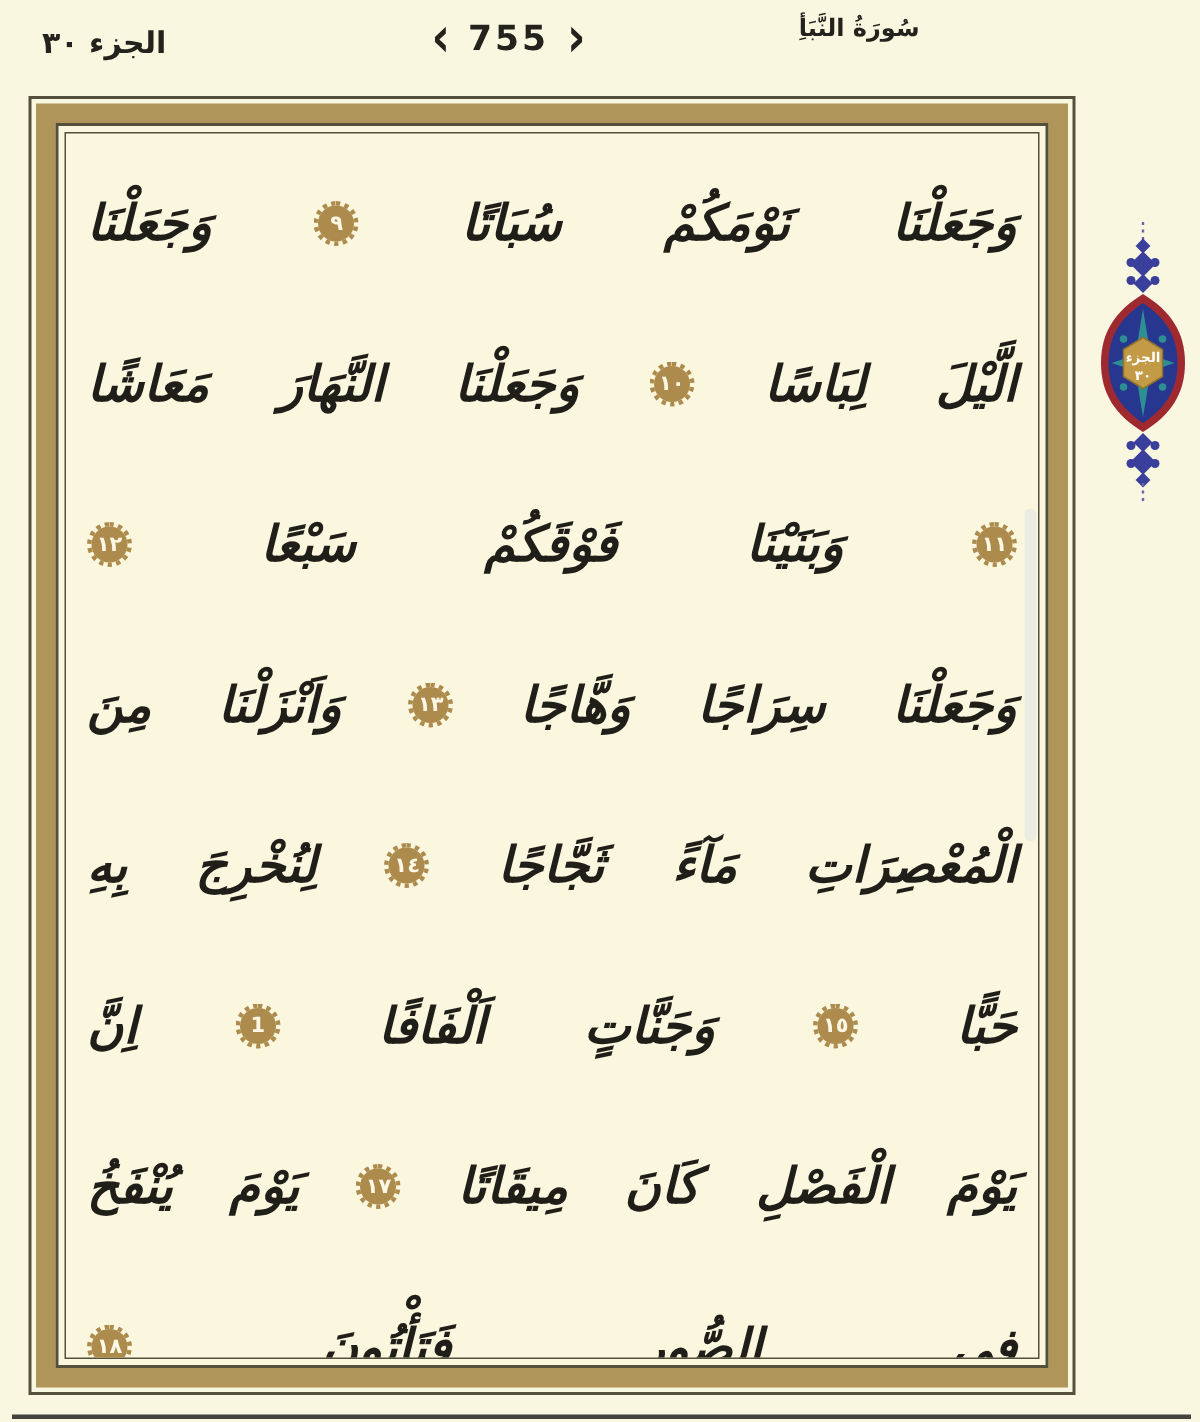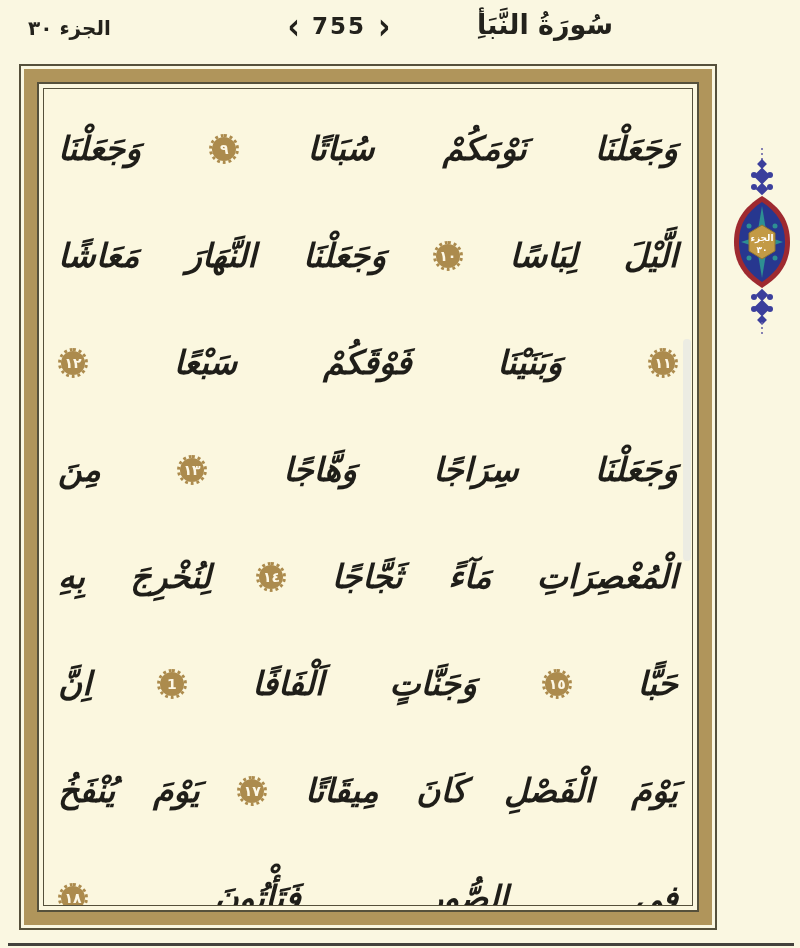--- a/index.html
+++ b/index.html
@@ -19,21 +19,21 @@
     font-size:20px; font-weight:bold; direction:rtl;
   }
   .page-number-wrap {
     position:absolute; left:48.5%; top:11px; transform:translateX(-50%);
     display:flex; align-items:center; gap:12px; font-weight:bold;
   }
   .bracket { font-size:30px; line-height:1; transform:scaleY(1.25); }
   .page-number { font-size:23px; letter-spacing:2px; }
   .surah-title {
     position:absolute; right:86px; top:9px;
-    font-size:27px; font-weight:bold; direction:rtl;
+    font-size:16px; font-weight:bold; direction:rtl;
   }
 
   
   .frame-outer {
     position:absolute; left:19px; top:64px; width:698px; height:866px;
     border:2px solid #55503B; padding:3px; background:#FAF7E1;
   }
   .frame-band  { width:100%; height:100%; background:#B0955B; padding:13px; }
   .frame-mid   { width:100%; height:100%; border:2px solid #55503B; padding:4px; background:#FBF7DF; }
   .frame-inner { width:100%; height:100%; border:1.5px solid #55503B; background:#FBF7DF;
@@ -111,20 +111,21 @@
               <span class="word">وَبَنَيْنَا</span>
               <span class="word">فَوْقَكُمْ</span>
               <span class="word">سَبْعًا</span>
               <span class="marker">١٢</span>
             </div>
             <div class="line">
               <span class="word">وَجَعَلْنَا</span>
               <span class="word">سِرَاجًا</span>
               <span class="word">وَهَّاجًا</span>
               <span class="marker">١٣</span>
+              <span class="word">وَاَنْزَلْنَا</span>
               <span class="word">مِنَ</span>
             </div>
             <div class="line">
               <span class="word">الْمُعْصِرَاتِ</span>
               <span class="word">مَآءً</span>
               <span class="word">ثَجَّاجًا</span>
               <span class="marker">١٤</span>
               <span class="word">لِنُخْرِجَ</span>
               <span class="word">بِهِ</span>
             </div>

